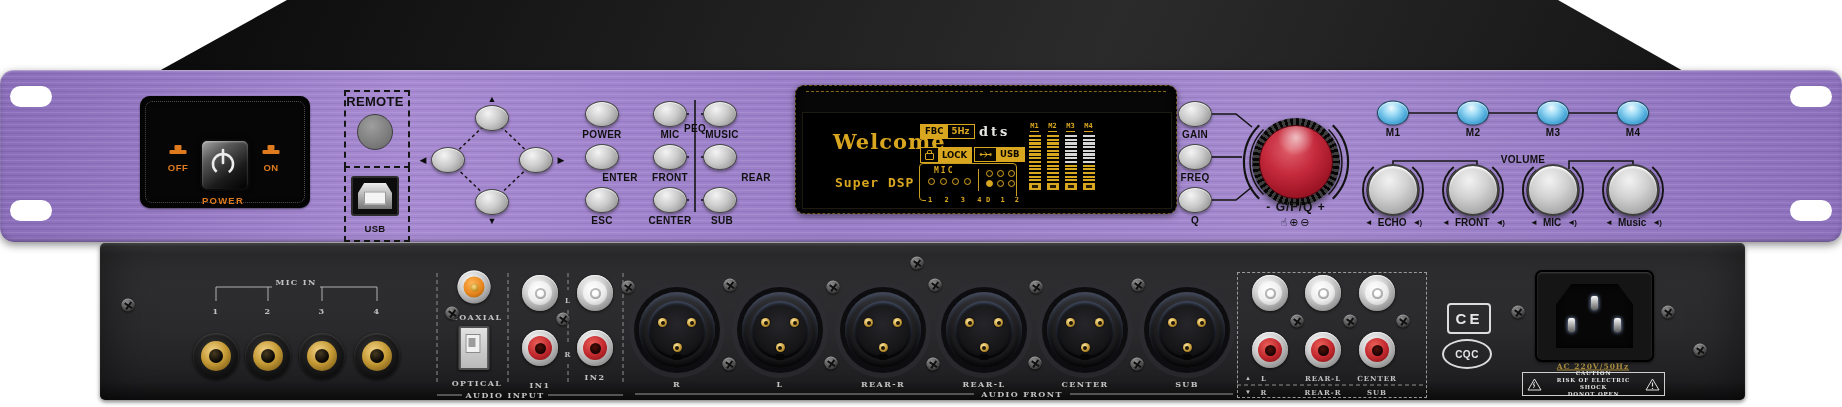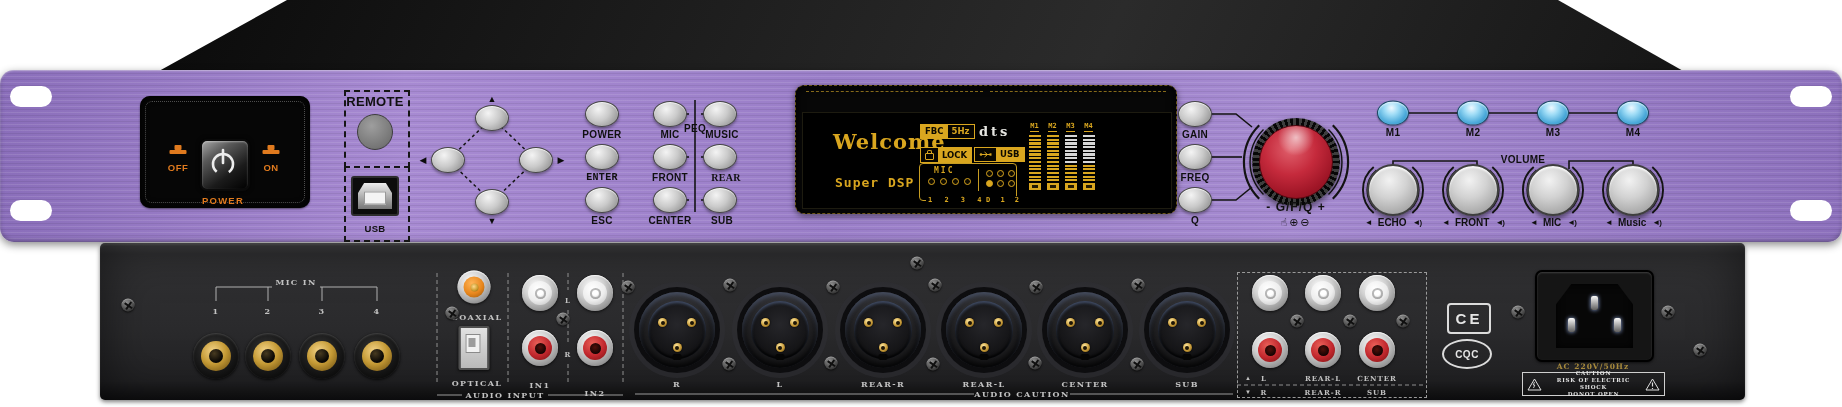--- a/index.html
+++ b/index.html
@@ -158,21 +158,21 @@
     display:flex;align-items:center;justify-content:center;font:700 15px "Liberation Sans",sans-serif;color:#e6e6e6;letter-spacing:3px;}
   .cqc-box{position:absolute;left:1342px;top:96px;width:46px;height:26px;border:2px solid #dcdcdc;border-radius:50%;
     display:flex;align-items:center;justify-content:center;font:700 10px "Liberation Sans",sans-serif;color:#e6e6e6;letter-spacing:.5px;}
 
   .ac-inlet{position:absolute;left:1435px;top:27px;width:115px;height:88px;background:#151515;border:2px solid #000;border-radius:7px;
     box-shadow:inset 0 1px 2px rgba(255,255,255,.18),0 1px 3px rgba(0,0,0,.6);}
   .ac-cup{position:absolute;left:19px;top:12px;width:77px;height:64px;background:#070707;
     clip-path:polygon(20% 0,80% 0,100% 32%,100% 100%,0 100%,0 32%);box-shadow:inset 0 0 8px #000;}
   .acpin{position:absolute;width:7px;height:14px;background:linear-gradient(180deg,#fafafa,#9c9c9c 60%,#5f5f5f);
     border-radius:2px;box-shadow:0 0 4px rgba(170,195,255,.9);}
-  .rating{position:absolute;transform:translate(-50%,-50%);font:700 7.5px "DejaVu Serif",serif;color:#a98b3c;letter-spacing:1px;white-space:nowrap;}
+  .rating{position:absolute;transform:translate(-50%,-50%);font:700 7.5px "DejaVu Serif",serif;color:#a98b3c;letter-spacing:1px;white-space:nowrap;text-decoration:underline;}
   .caution-box{position:absolute;left:1422px;top:129px;width:143px;height:24px;border:1px solid #cfcfcf;
     display:flex;align-items:center;justify-content:space-between;padding:0 4px;box-sizing:border-box;}
   .caution-text{flex:1;text-align:center;font:700 5.5px "DejaVu Serif",serif;color:#e2e2e2;letter-spacing:.8px;line-height:1.3;}
 
   svg.lines{position:absolute;left:0;top:0;pointer-events:none;}
 </style>
 </head>
 <body>
 
 <div class="stage">
@@ -235,33 +235,33 @@
     <span class="arrow" style="left:423px;top:90px;">◀</span>
     <span class="arrow" style="left:561px;top:90px;">▶</span>
     <div class="pbtn" style="left:492px;top:48px;"></div>
     <div class="pbtn" style="left:448px;top:90px;"></div>
     <div class="pbtn" style="left:536px;top:90px;"></div>
     <div class="pbtn" style="left:492px;top:132px;"></div>
 
     <div class="pbtn" style="left:602px;top:44px;"></div>
     <span class="lbl" style="left:602px;top:64px;">POWER</span>
     <div class="pbtn" style="left:602px;top:87px;"></div>
-    <span class="lbl" style="left:602px;top:107px;font-family:Liberation Mono, monospace;">ENTER</span>
+    <span class="lbl" style="left:620px;top:107px;">ENTER</span>
     <div class="pbtn" style="left:602px;top:130px;"></div>
     <span class="lbl" style="left:602px;top:150px;">ESC</span>
 
     <span class="lbl" style="left:695px;top:22px;margin-top:36px;">PEQ</span>
     <div class="pbtn" style="left:670px;top:44px;"></div>
     <span class="lbl" style="left:670px;top:64px;">MIC</span>
     <div class="pbtn" style="left:720px;top:44px;"></div>
     <span class="lbl" style="left:722px;top:64px;">MUSIC</span>
     <div class="pbtn" style="left:670px;top:87px;"></div>
     <span class="lbl" style="left:670px;top:107px;text-align:right;">FRONT</span>
     <div class="pbtn" style="left:720px;top:87px;"></div>
-    <span class="lbl" style="left:726px;top:107px;font-family:Liberation Serif, serif;">REAR</span>
+    <span class="lbl" style="left:756px;top:107px;">REAR</span>
     <div class="pbtn" style="left:670px;top:130px;"></div>
     <span class="lbl" style="left:670px;top:150px;">CENTER</span>
     <div class="pbtn" style="left:720px;top:130px;"></div>
     <span class="lbl" style="left:722px;top:150px;">SUB</span>
 
     <div class="display-bezel">
       <div class="disp-title-row">
         <div class="tline"></div>
         <div class="tline"></div>
       </div>
@@ -469,21 +469,21 @@
     <div class="rca rca-orange" style="left:374px;top:44px;width:33px;height:33px;"></div>
     <span class="rlbl" style="left:377px;top:74px;">COAXIAL</span>
     <div class="optical" style="left:374px;top:105px;"></div>
     <span class="rlbl" style="left:377px;top:140px;">OPTICAL</span>
 
     <div class="rca rca-white" style="left:440px;top:50px;"></div>
     <div class="rca rca-red" style="left:440px;top:105px;"></div>
     <span class="rlbl" style="left:440px;top:142px;">IN1</span>
     <div class="rca rca-white" style="left:495px;top:50px;"></div>
     <div class="rca rca-red" style="left:495px;top:105px;"></div>
-    <span class="rlbl" style="left:495px;top:150px;">IN2</span>
+    <span class="rlbl" style="left:495px;top:134px;">IN2</span>
     <span class="rlbl small" style="left:468px;top:57px;">L</span>
     <span class="rlbl small" style="left:468px;top:111px;">R</span>
     <span class="rlbl" style="left:405px;top:152px;">AUDIO INPUT</span>
 
     <div class="xlr" style="left:577px;top:87px;">
       <span class="xpin" style="left:19px;top:26px;"></span>
         <span class="xpin" style="right:19px;top:26px;"></span>
         <span class="xpin" style="left:33.5px;bottom:16px;"></span>
         <span class="xnotch"></span>
     </div>
@@ -516,21 +516,21 @@
         <span class="xpin" style="right:19px;top:26px;"></span>
         <span class="xpin" style="left:33.5px;bottom:16px;"></span>
         <span class="xnotch"></span>
     </div>
     <span class="rlbl" style="left:577px;top:141px;">R</span>
     <span class="rlbl" style="left:680px;top:141px;">L</span>
     <span class="rlbl" style="left:783px;top:141px;">REAR-R</span>
     <span class="rlbl" style="left:884px;top:141px;">REAR-L</span>
     <span class="rlbl" style="left:985px;top:141px;">CENTER</span>
     <span class="rlbl" style="left:1087px;top:141px;">SUB</span>
-    <span class="rlbl" style="left:922px;top:151px;">AUDIO CAUTION</span>
+    <span class="rlbl" style="left:922px;top:151px;">AUDIO FRONT</span>
 
     <div class="rca-out-box"></div>
     <div class="rca rca-white" style="left:1170px;top:50px;"></div>
     <div class="rca rca-white" style="left:1223px;top:50px;"></div>
     <div class="rca rca-white" style="left:1277px;top:50px;"></div>
     <div class="rca rca-red" style="left:1170px;top:107px;"></div>
     <div class="rca rca-red" style="left:1223px;top:107px;"></div>
     <div class="rca rca-red" style="left:1277px;top:107px;"></div>
     <span class="tri" style="left:1148px;top:135px;">▲</span>
     <span class="tri" style="left:1148px;top:149px;">▼</span>

